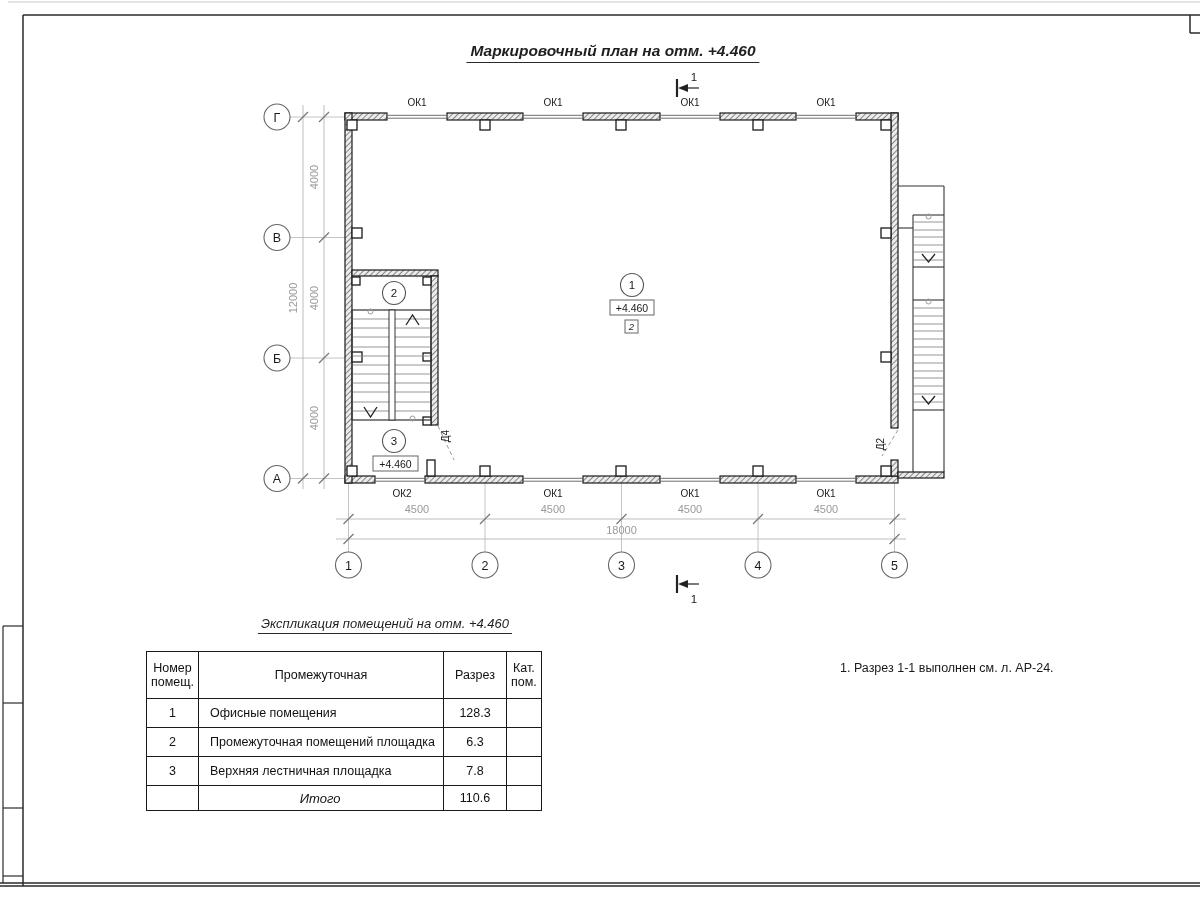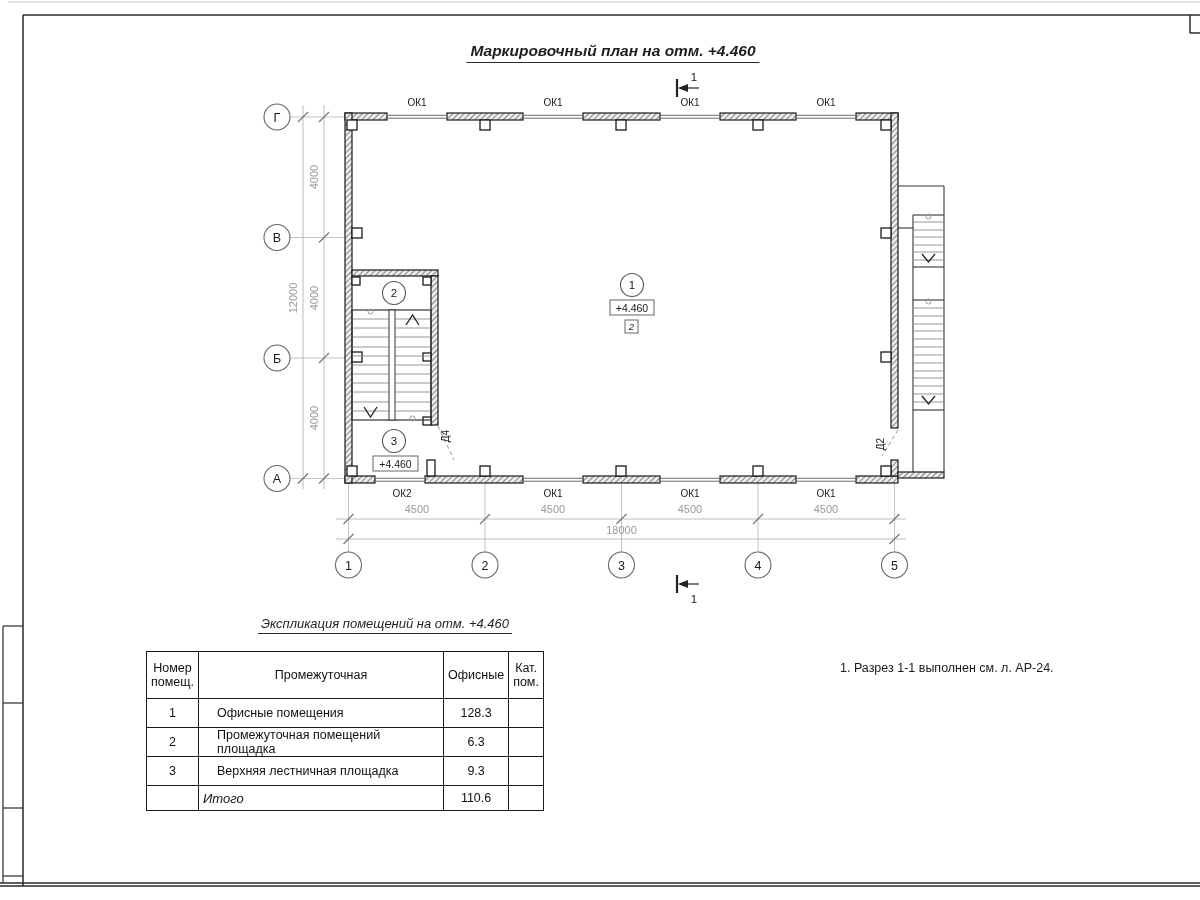--- a/index.html
+++ b/index.html
@@ -21,25 +21,25 @@
     border-bottom:1.4px solid #2a2a2a;padding:0 4px 2px 4px;}
   .table-title{position:absolute;left:345px;top:616px;transform:translateX(-50%);
     white-space:nowrap;font-size:13px;font-style:italic;font-weight:400;color:#1f1f1f;
     border-bottom:1.3px solid #2a2a2a;padding:0 3px 2px 3px;margin-left:40px;}
   .note{position:absolute;left:840px;top:661px;font-size:12.5px;color:#1a1a1a;}
 
   .expl{position:absolute;left:146px;top:651px;border-collapse:collapse;table-layout:fixed;
         font-size:12.5px;color:#111;}
   .expl td{border:1.6px solid #1a1a1a;padding:0 4px;vertical-align:middle;text-align:center;
            overflow:hidden;}
-  .expl td.name{text-align:left;padding-left:18px;}
+  .expl td.name{text-align:left;padding-left:11px;}
   .expl tr.hdr td{height:46px;line-height:1.15;}
   .expl tr.row td{height:28px;}
   .expl tr.total td{height:24px;}
-  .expl td.totlbl{text-align:left;font-style:italic;padding-right:6px;font-size:13px;}
+  .expl td.totlbl{text-align:center;font-style:italic;padding-right:6px;font-size:13px;}
 </style>
 </head>
 <body>
 
 <div class="sheet">
 
   <svg class="plan-svg" width="1200" height="900" viewBox="0 0 1200 900">
     <defs>
       <pattern id="hatch" patternUnits="userSpaceOnUse" width="4" height="4" patternTransform="rotate(45)">
         <rect width="4" height="4" fill="#ececec"></rect>
@@ -312,39 +312,39 @@
     <colgroup>
         <col style="width:51px">
         <col style="width:245px">
         <col style="width:63px">
         <col style="width:31px">
       </colgroup>
     <tbody>
         <tr class="hdr">
       <td>Номер помещ.</td>
       <td>Промежуточная</td>
-      <td>Офисные</td>
+      <td>Разрез</td>
       <td>Кат. пом.</td>
     </tr>
     <tr class="row">
       <td>1</td>
       <td class="name">Офисные помещения</td>
       <td>128.3</td>
       <td></td>
     </tr>
     <tr class="row">
       <td>2</td>
       <td class="name">Промежуточная помещений площадка</td>
       <td>6.3</td>
       <td></td>
     </tr>
     <tr class="row">
       <td>3</td>
       <td class="name">Верхняя лестничная площадка</td>
-      <td>9.3</td>
+      <td>7.8</td>
       <td></td>
     </tr>
     <tr class="total">
       <td></td>
       <td class="totlbl">Итого</td>
       <td>110.6</td>
       <td></td>
     </tr>
   </tbody>
     </table>

